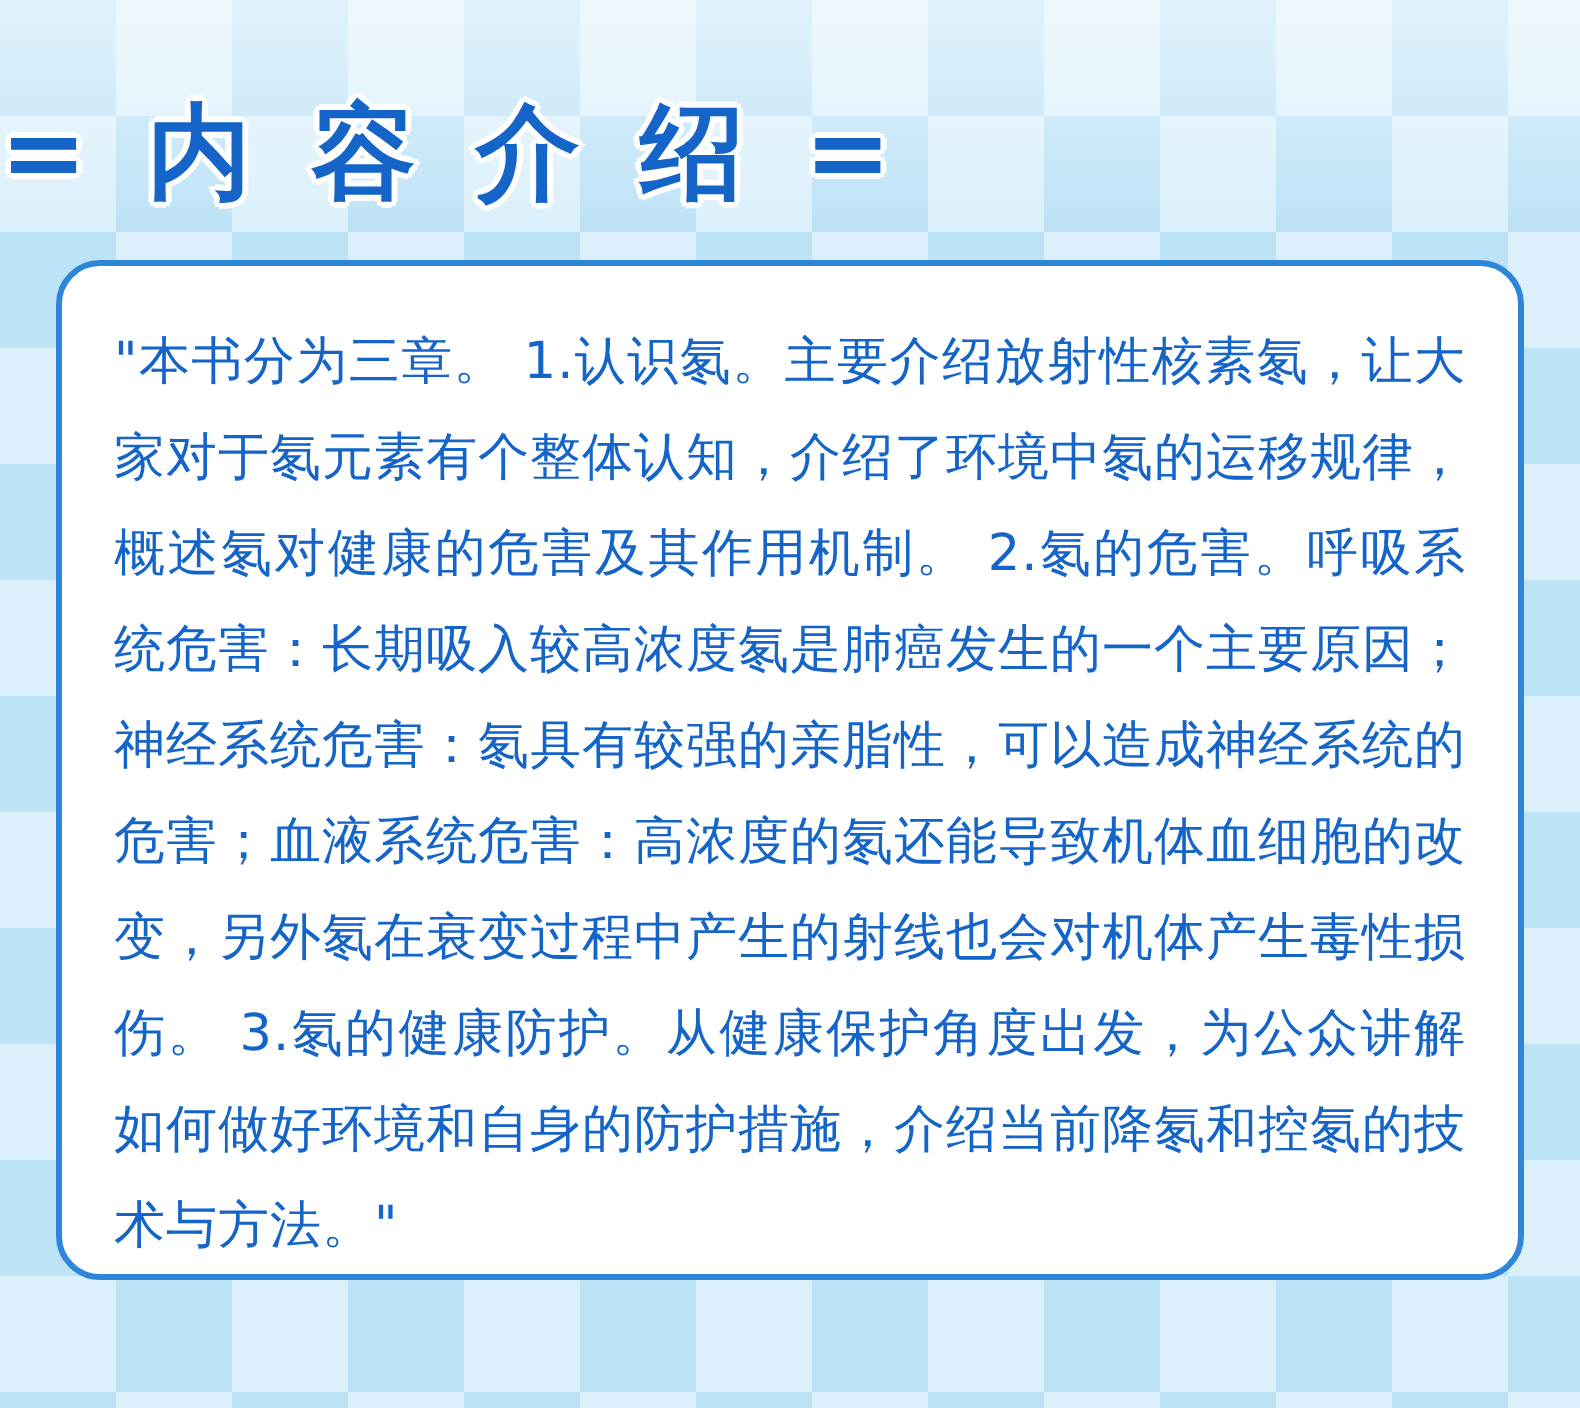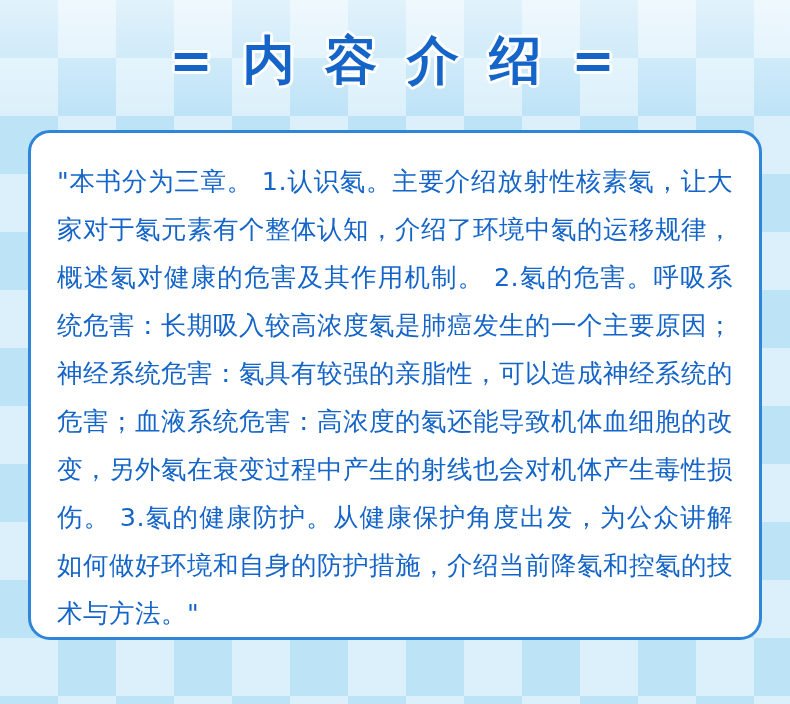--- a/index.html
+++ b/index.html
@@ -28,24 +28,24 @@
   .page::after {
     content: "";
     position: absolute;
     left: 0; right: 0; top: 0;
     height: 118px;
     background: linear-gradient(to bottom, rgba(255,255,255,0.55), rgba(255,255,255,0.0));
     pointer-events: none;
   }
   .title-wrap {
     position: absolute;
-    top: 26px;
+    top: 42px;
     left: 0;
     width: 790px;
-    text-align: center;
+    text-align: left;
     z-index: 3;
   }
   .title {
     display: inline-block;
     font-family: "DejaVu Sans", "Liberation Sans", sans-serif;
     font-size: 52px;
     font-weight: bold;
     letter-spacing: 6px;
     color: #1565c8;
     -webkit-text-stroke: 3px #ffffff;

